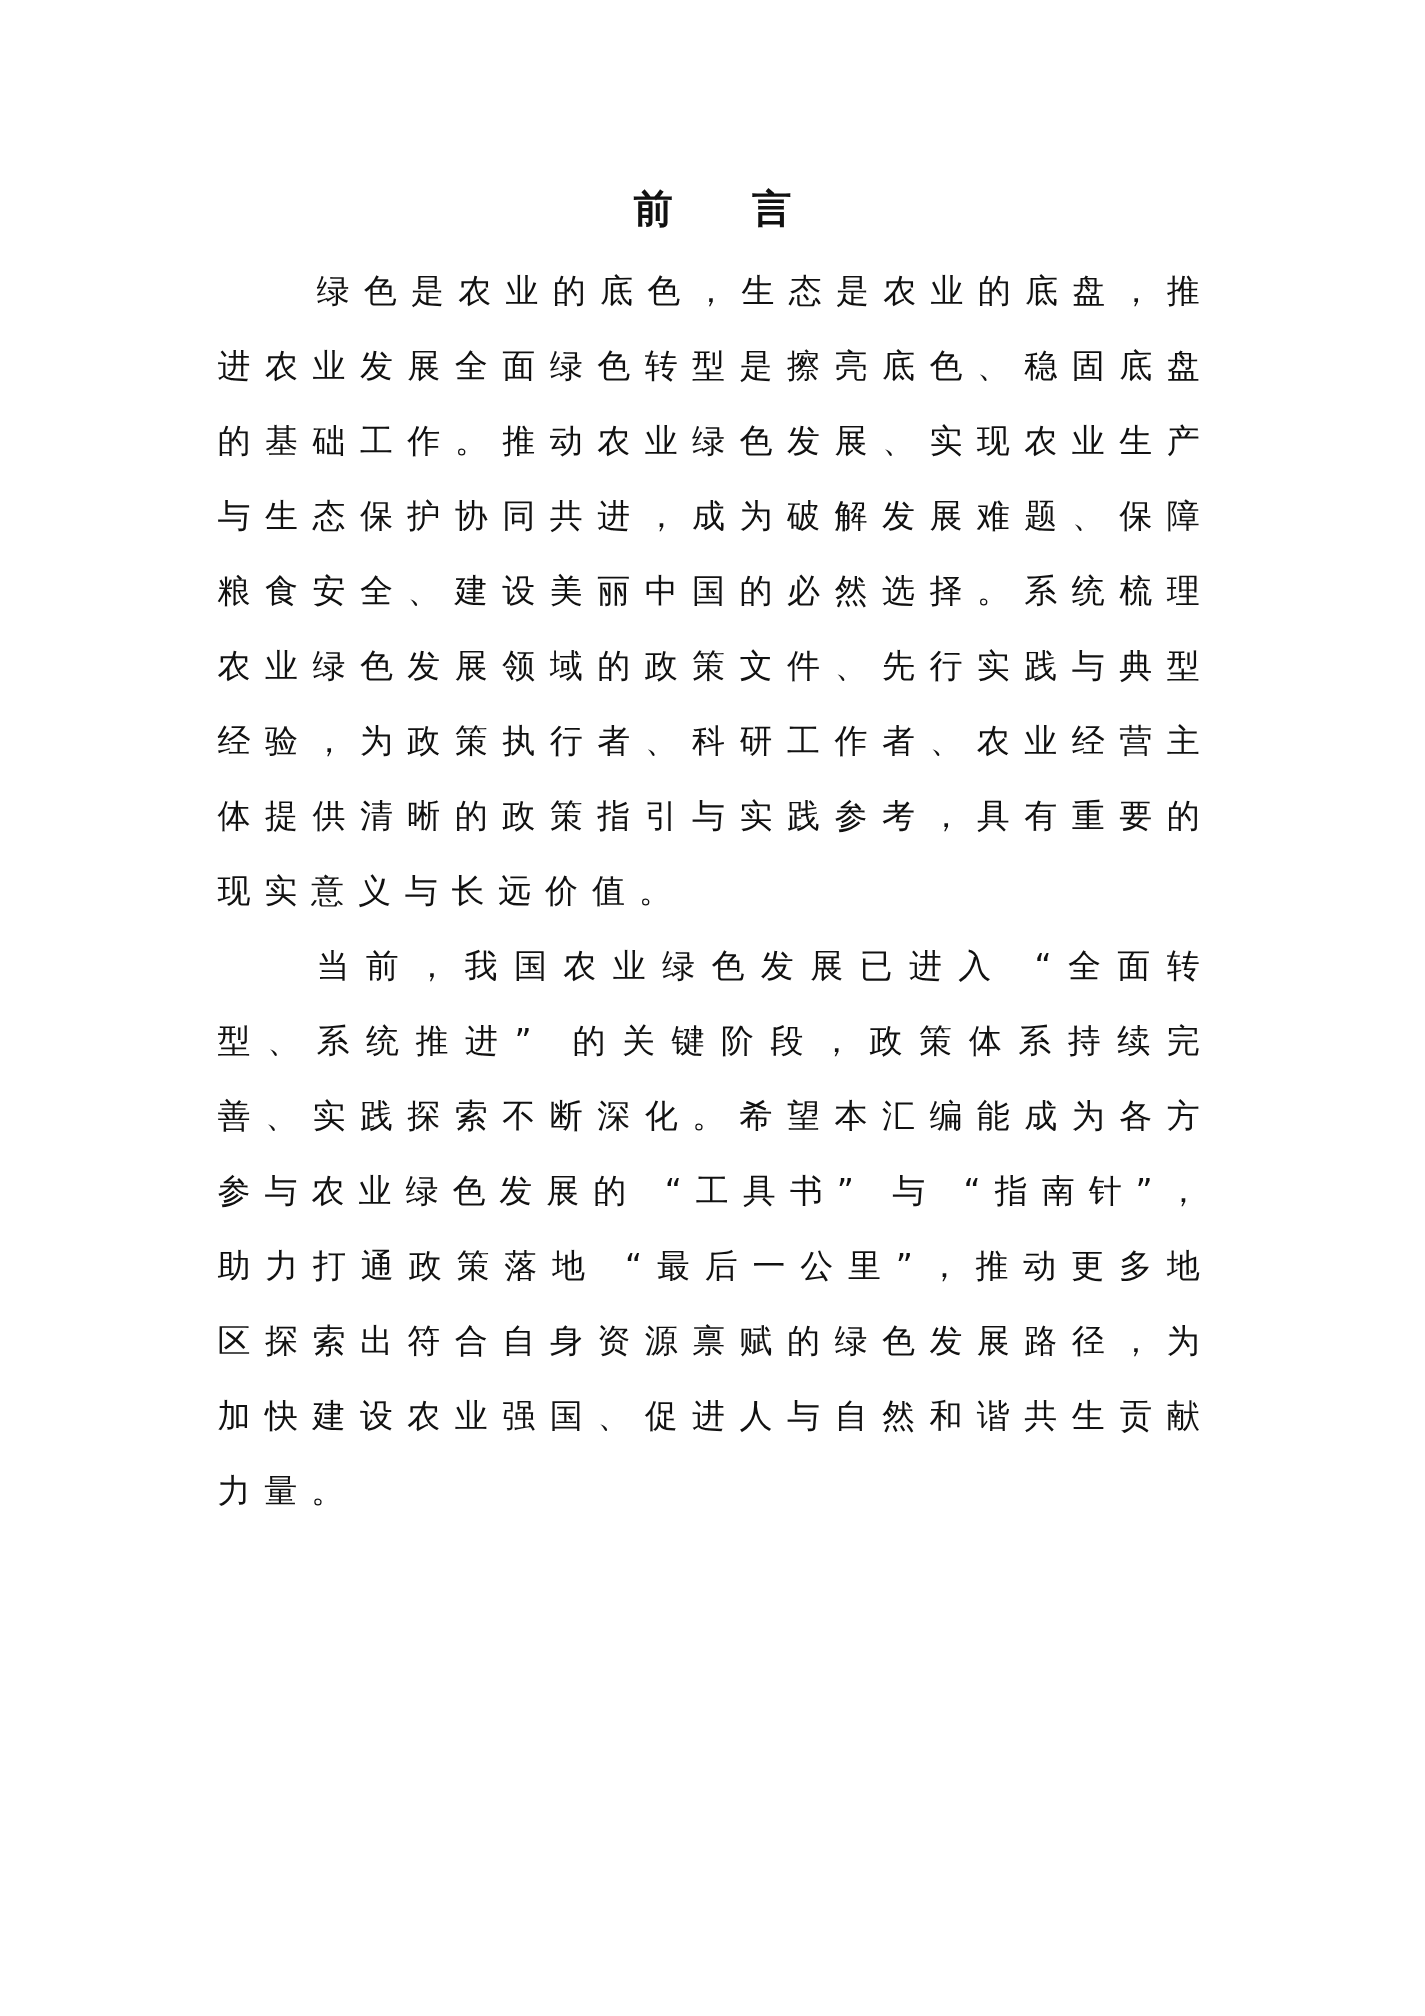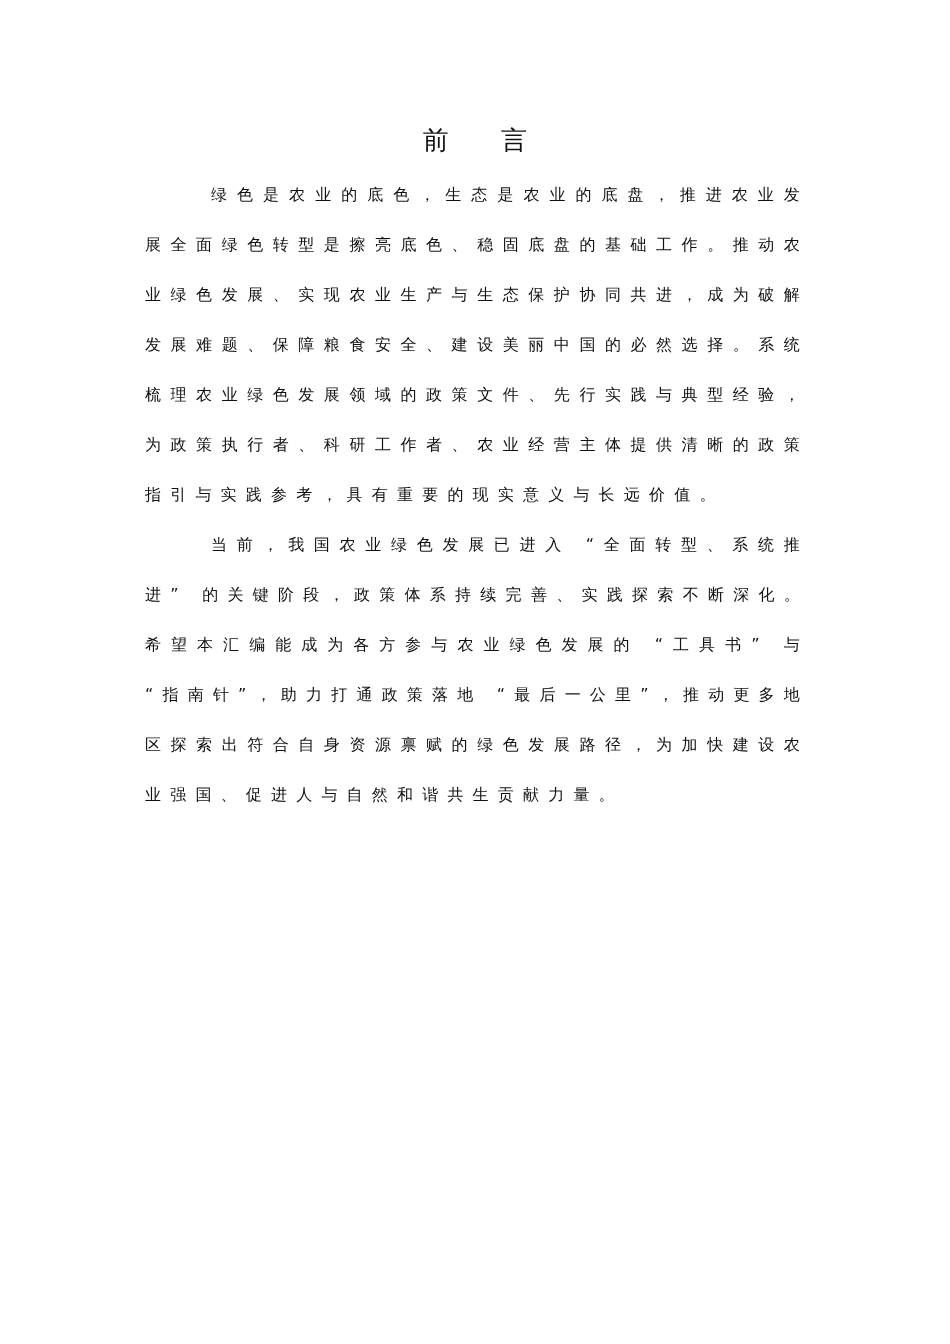--- a/index.html
+++ b/index.html
@@ -1,22 +1,22 @@
 <!DOCTYPE html>
 <html><head>
 <meta charset="utf-8">
 <style>
   html, body { margin: 0; padding: 0; background: #ffffff; }
   body { width: 950px; height: 1344px; position: relative; overflow: hidden;
          font-family: "DejaVu Sans", "Liberation Sans", sans-serif; color: #111; }
   .page { position: absolute; left: 0; top: 0; width: 950px; height: 1344px; background: #fff; }
   .title { position: absolute; top: 122px; left: 0; width: 950px; text-align: center;
-           font-size: 26px; font-weight: normal; letter-spacing: 22px; text-indent: 22px; line-height: 36px; }
+           font-size: 26px; font-weight: bold; letter-spacing: 22px; text-indent: 22px; line-height: 36px; }
   .body { position: absolute; left: 145px; top: 170px; width: 664px; }
-  .para { margin: 0; font-size: 16px; line-height: 50px; letter-spacing: 9.2px;
+  .para { margin: 0; font-size: 22px; line-height: 50px; letter-spacing: 9.2px;
           text-indent: 66px; text-align: justify; text-align-last: left; word-break: break-all; }
 </style>
 </head>
 <body>
 
 <div class="page">
   <div class="title">前 言</div>
   <div class="body">
     <p class="para">绿色是农业的底色，生态是农业的底盘，推进农业发展全面绿色转型是擦亮底色、稳固底盘的基础工作。推动农业绿色发展、实现农业生产与生态保护协同共进，成为破解发展难题、保障粮食安全、建设美丽中国的必然选择。系统梳理农业绿色发展领域的政策文件、先行实践与典型经验，为政策执行者、科研工作者、农业经营主体提供清晰的政策指引与实践参考，具有重要的现实意义与长远价值。</p>
     <p class="para">当前，我国农业绿色发展已进入 “全面转型、系统推进” 的关键阶段，政策体系持续完善、实践探索不断深化。希望本汇编能成为各方参与农业绿色发展的 “工具书” 与 “指南针”，助力打通政策落地 “最后一公里”，推动更多地区探索出符合自身资源禀赋的绿色发展路径，为加快建设农业强国、促进人与自然和谐共生贡献力量。</p>

